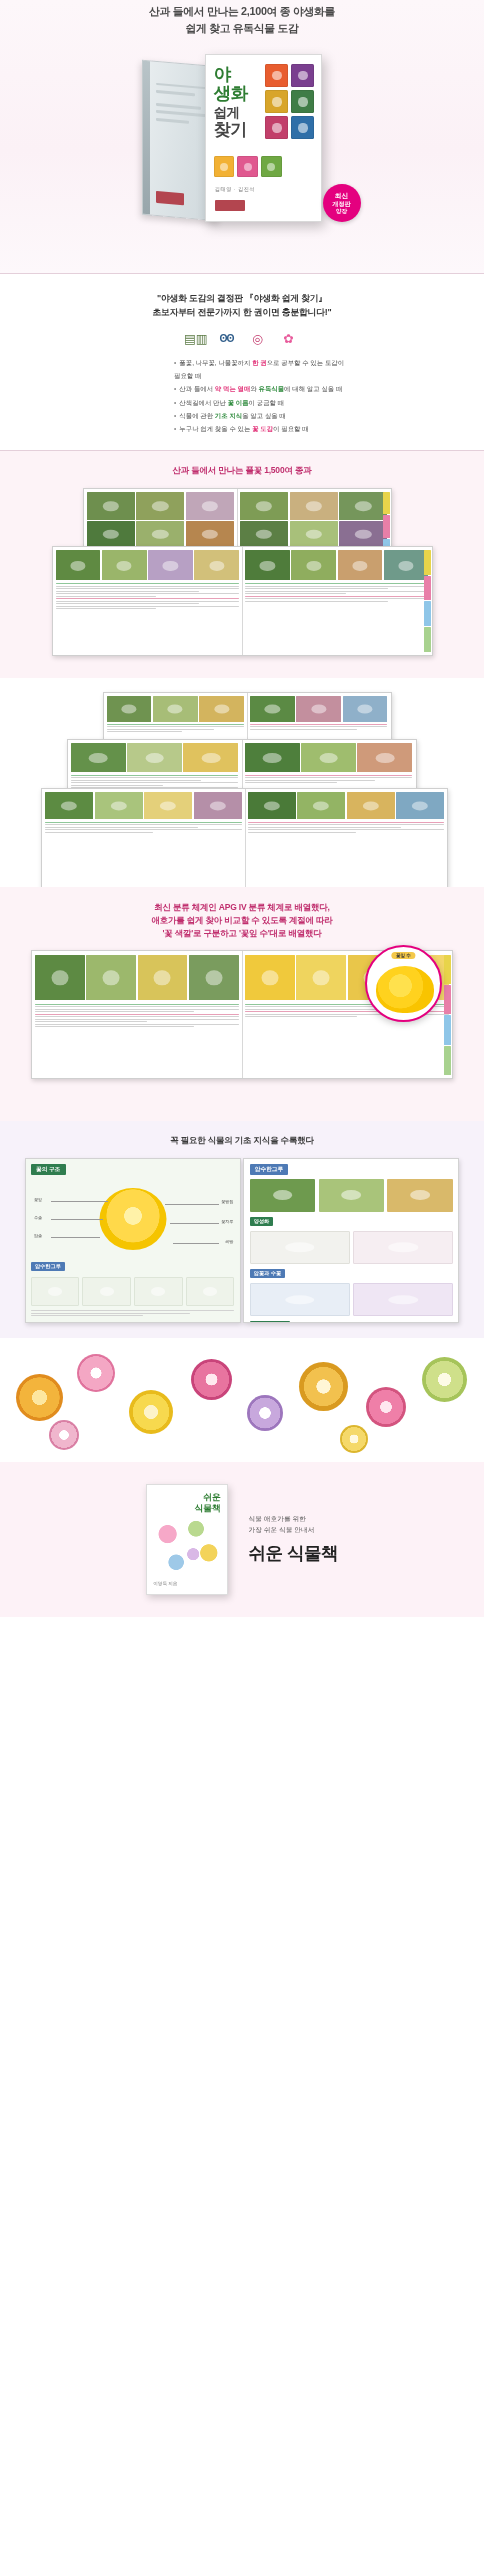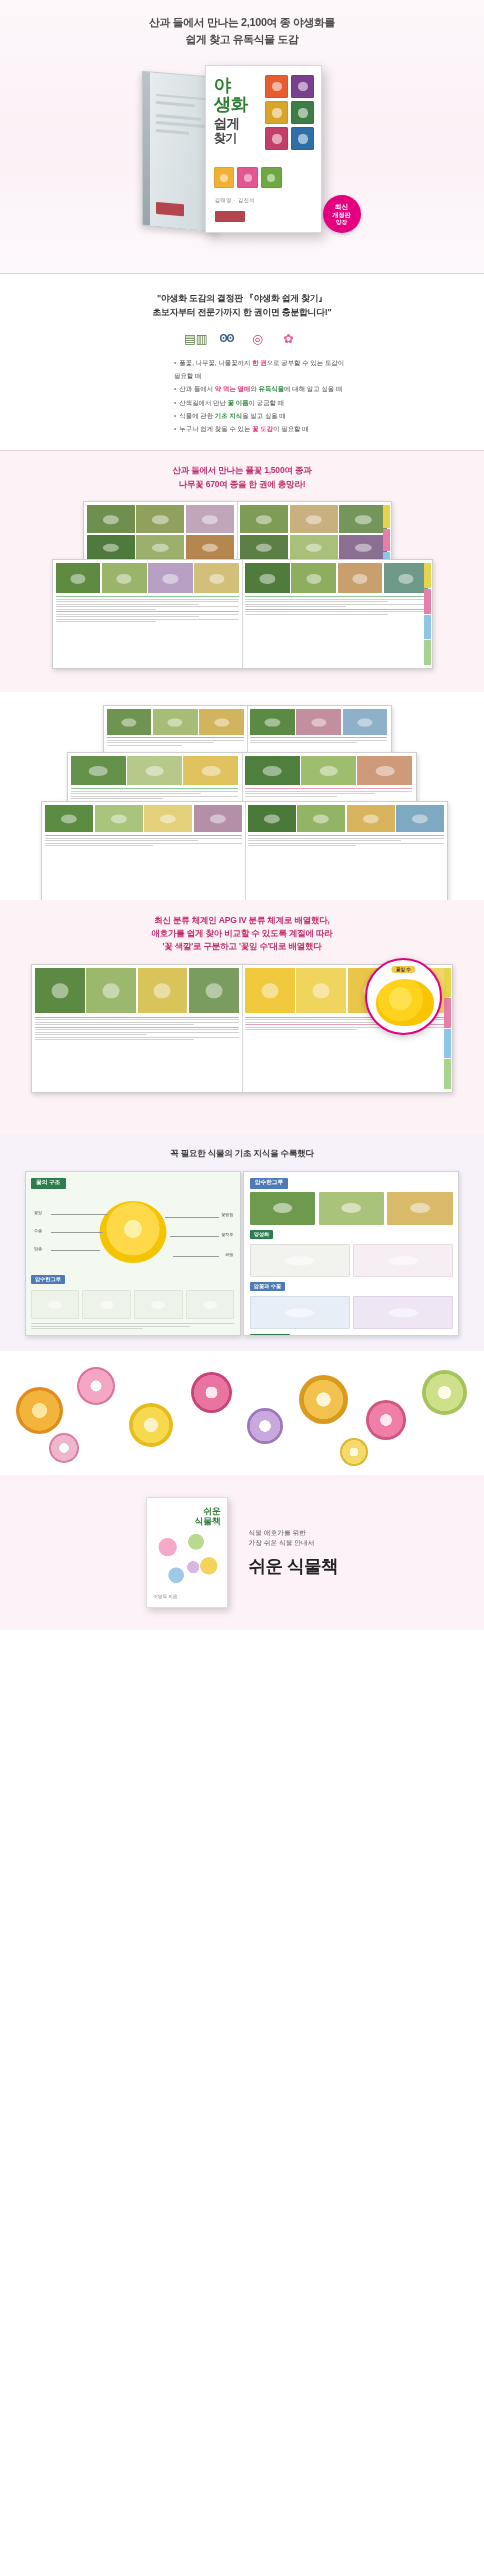--- a/index.html
+++ b/index.html
@@ -15,21 +15,21 @@
     position: relative;
     overflow: hidden;
   }
 
   
   .hero {
     position: relative;
     width: 484px;
     height: 273px;
     background: linear-gradient(180deg, #fdf7fa 0%, #fbf1f6 55%, #fdf8fb 100%);
-    padding-top: 14px;
+    padding-top: 3px;
   }
   .hero-copy {
     text-align: center;
     color: #4a4a4a;
     font-size: 10.8px;
     line-height: 1.55;
     font-weight: 700;
     letter-spacing: -0.3px;
   }
   .hero-copy .ln { display: block; }
@@ -91,21 +91,21 @@
     left: 8.2px;
     top: 10.3px;
     color: #1f6b3a;
     font-weight: 800;
     line-height: 1.08;
     letter-spacing: -0.5px;
   }
   .book-front .t1 { font-size: 17.5px; color: #2e7d32; display:block; }
   .book-front .t2 { font-size: 17.5px; color: #2e7d32; display:block; }
   .book-front .t3 { font-size: 13.4px; color: #444; display:block; margin-top:3.1px; }
-  .book-front .t4 { font-size: 12px; color: #444; display:block; }
+  .book-front .t4 { font-size: 17px; color: #444; display:block; }
   .book-front .author {
     position: absolute;
     left: 9.3px;
     bottom: 28px;
     font-size: 5.2px;
     color: #777;
     letter-spacing: 0.5px;
   }
   .book-front .pub {
     position: absolute;
@@ -572,21 +572,20 @@
       <li><span>산책길에서 만난 </span><span class="green">꽃 이름</span><span>이 궁금할 때</span></li>
       <li><span>식물에 관한 </span><span class="green">기초 지식</span><span>을 알고 싶을 때</span></li>
       <li><span>누구나 쉽게 찾을 수 있는 </span><span class="red">꽃 도감</span><span>이 필요할 때</span></li>
     </ul>
   </section>
   <div class="divider-line"></div>
 
   <section class="feature pink">
     <div class="feature-head">
       <span class="ln">산과 들에서 만나는 풀꽃 1,500여 종과</span>
-      <span class="ln">나무꽃 670여 종을 한 권에 총망라!</span>
     </div>
 
     <div class="spread-stack" style="height:175px;">
 
       <div class="spread" style="left:62px; top:0; width:309px; height:101px;">
         <div class="gutter"></div>
         <div class="pg left">
           <div class="photo-grid" style="grid-template-columns:repeat(3,1fr);">
             <div class="ph" style="height:28px;background:#6e8f4e"></div>
             <div class="ph" style="height:28px;background:#8fa15c"></div>

